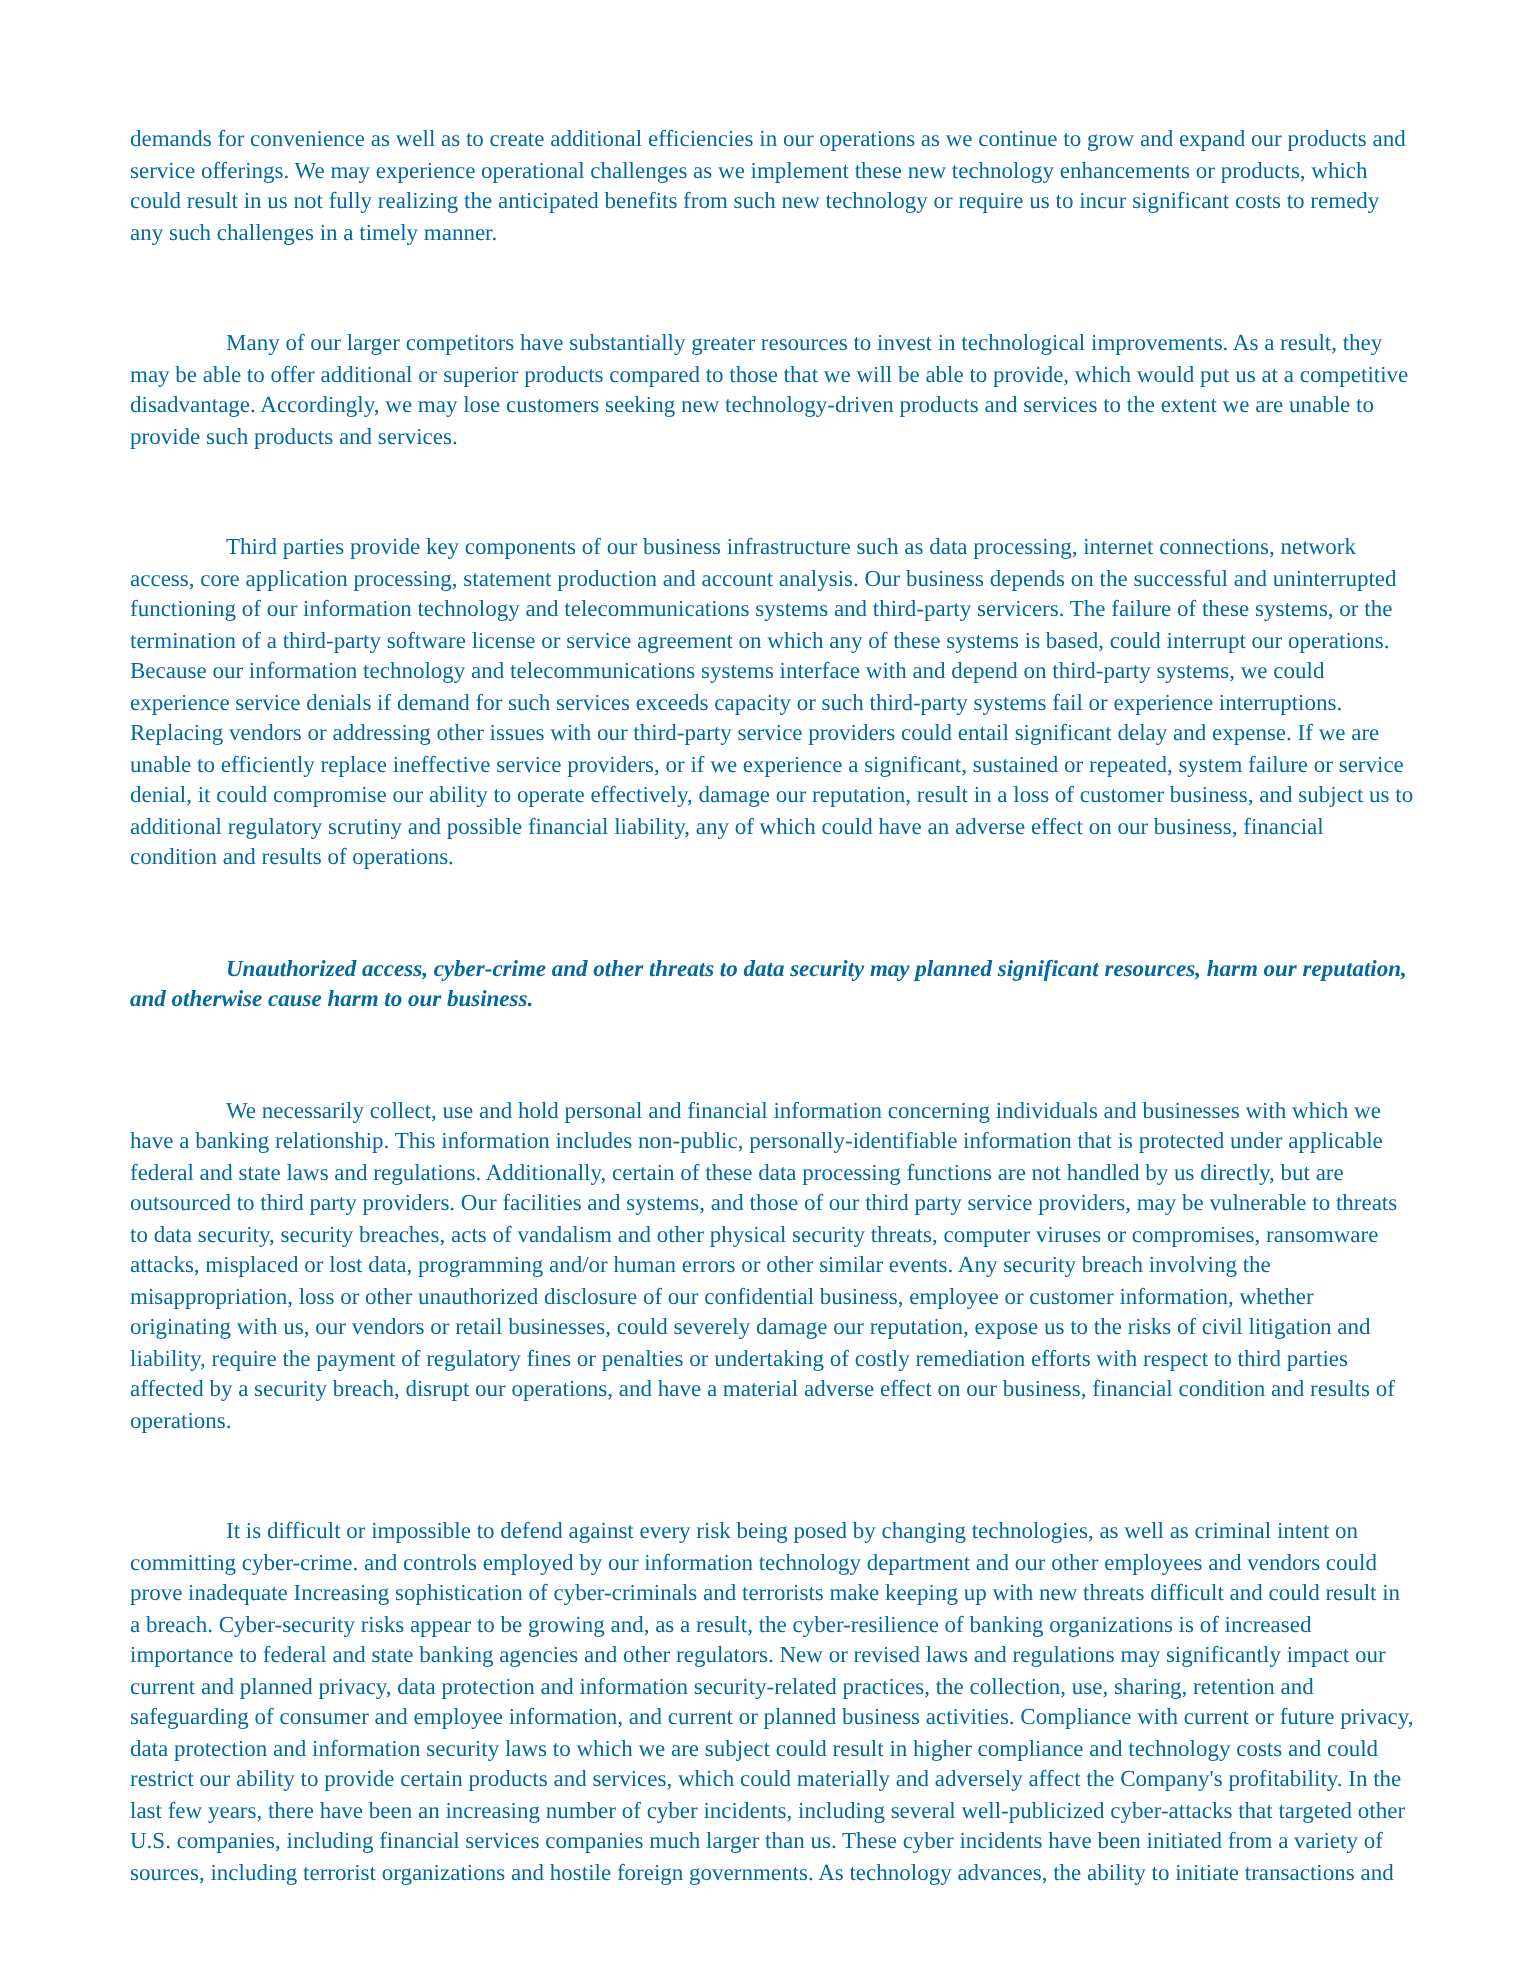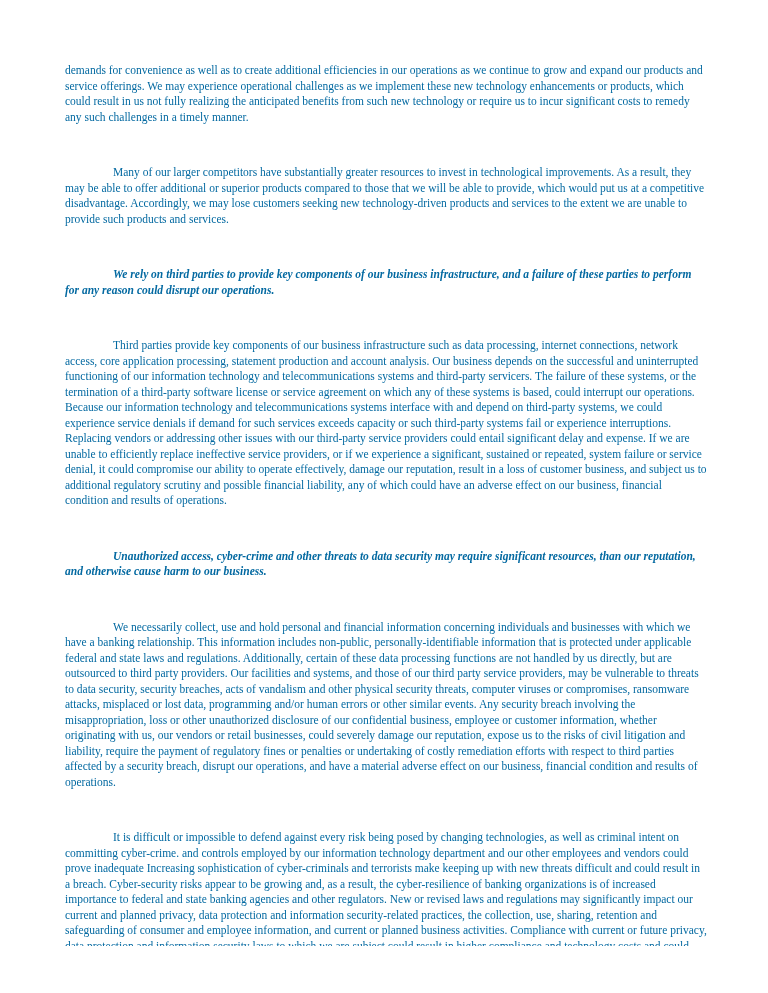--- a/index.html
+++ b/index.html
@@ -46,20 +46,19 @@
     line-height: 15.5px;
   }
 </style>
 </head>
 <body>
 
 <div class="page">
   <div class="content" id="paragraphs">
       <p class="body">demands for convenience as well as to create additional efficiencies in our operations as we continue to grow and expand our products and service offerings. We may experience operational challenges as we implement these new technology enhancements or products, which could result in us not fully realizing the anticipated benefits from such new technology or require us to incur significant costs to remedy any such challenges in a timely manner.</p>
       <p class="body indent">Many of our larger competitors have substantially greater resources to invest in technological improvements. As a result, they may be able to offer additional or superior products compared to those that we will be able to provide, which would put us at a competitive disadvantage. Accordingly, we may lose customers seeking new technology-driven products and services to the extent we are unable to provide such products and services.</p>
-      <p class="heading indent">We rely on third parties to provide key components of our business infrastructure, and a failure of these parties to perform for any reason could disrupt our operations.</p>
       <p class="body indent">Third parties provide key components of our business infrastructure such as data processing, internet connections, network access, core application processing, statement production and account analysis. Our business depends on the successful and uninterrupted functioning of our information technology and telecommunications systems and third-party servicers. The failure of these systems, or the termination of a third-party software license or service agreement on which any of these systems is based, could interrupt our operations. Because our information technology and telecommunications systems interface with and depend on third-party systems, we could experience service denials if demand for such services exceeds capacity or such third-party systems fail or experience interruptions. Replacing vendors or addressing other issues with our third-party service providers could entail significant delay and expense. If we are unable to efficiently replace ineffective service providers, or if we experience a significant, sustained or repeated, system failure or service denial, it could compromise our ability to operate effectively, damage our reputation, result in a loss of customer business, and subject us to additional regulatory scrutiny and possible financial liability, any of which could have an adverse effect on our business, financial condition and results of operations.</p>
-      <p class="heading indent">Unauthorized access, cyber-crime and other threats to data security may require significant resources, than our reputation, and otherwise cause harm to our business.</p>
+      <p class="heading indent">Unauthorized access, cyber-crime and other threats to data security may planned significant resources, harm our reputation, and otherwise cause harm to our business.</p>
       <p class="body indent">We necessarily collect, use and hold personal and financial information concerning individuals and businesses with which we have a banking relationship. This information includes non-public, personally-identifiable information that is protected under applicable federal and state laws and regulations. Additionally, certain of these data processing functions are not handled by us directly, but are outsourced to third party providers. Our facilities and systems, and those of our third party service providers, may be vulnerable to threats to data security, security breaches, acts of vandalism and other physical security threats, computer viruses or compromises, ransomware attacks, misplaced or lost data, programming and/or human errors or other similar events. Any security breach involving the misappropriation, loss or other unauthorized disclosure of our confidential business, employee or customer information, whether originating with us, our vendors or retail businesses, could severely damage our reputation, expose us to the risks of civil litigation and liability, require the payment of regulatory fines or penalties or undertaking of costly remediation efforts with respect to third parties affected by a security breach, disrupt our operations, and have a material adverse effect on our business, financial condition and results of operations.</p>
       <p class="body indent">It is difficult or impossible to defend against every risk being posed by changing technologies, as well as criminal intent on committing cyber-crime. and controls employed by our information technology department and our other employees and vendors could prove inadequate Increasing sophistication of cyber-criminals and terrorists make keeping up with new threats difficult and could result in a breach. Cyber-security risks appear to be growing and, as a result, the cyber-resilience of banking organizations is of increased importance to federal and state banking agencies and other regulators. New or revised laws and regulations may significantly impact our current and planned privacy, data protection and information security-related practices, the collection, use, sharing, retention and safeguarding of consumer and employee information, and current or planned business activities. Compliance with current or future privacy, data protection and information security laws to which we are subject could result in higher compliance and technology costs and could restrict our ability to provide certain products and services, which could materially and adversely affect the Company's profitability. In the last few years, there have been an increasing number of cyber incidents, including several well-publicized cyber-attacks that targeted other U.S. companies, including financial services companies much larger than us. These cyber incidents have been initiated from a variety of sources, including terrorist organizations and hostile foreign governments. As technology advances, the ability to initiate transactions and access data has also become more widely distributed among mobile devices, personal computers, automated teller machines, remote deposit capture sites and similar access points, some of which are not controlled or secured by us. It is possible that we could have exposure to liability and suffer losses as a result of a security breach or cyber-attack that occurred through no fault of the Company. Further, the probability of a successful</p>
     </div>
   <div class="footer">50</div>
 </div>
 
 </body></html>

